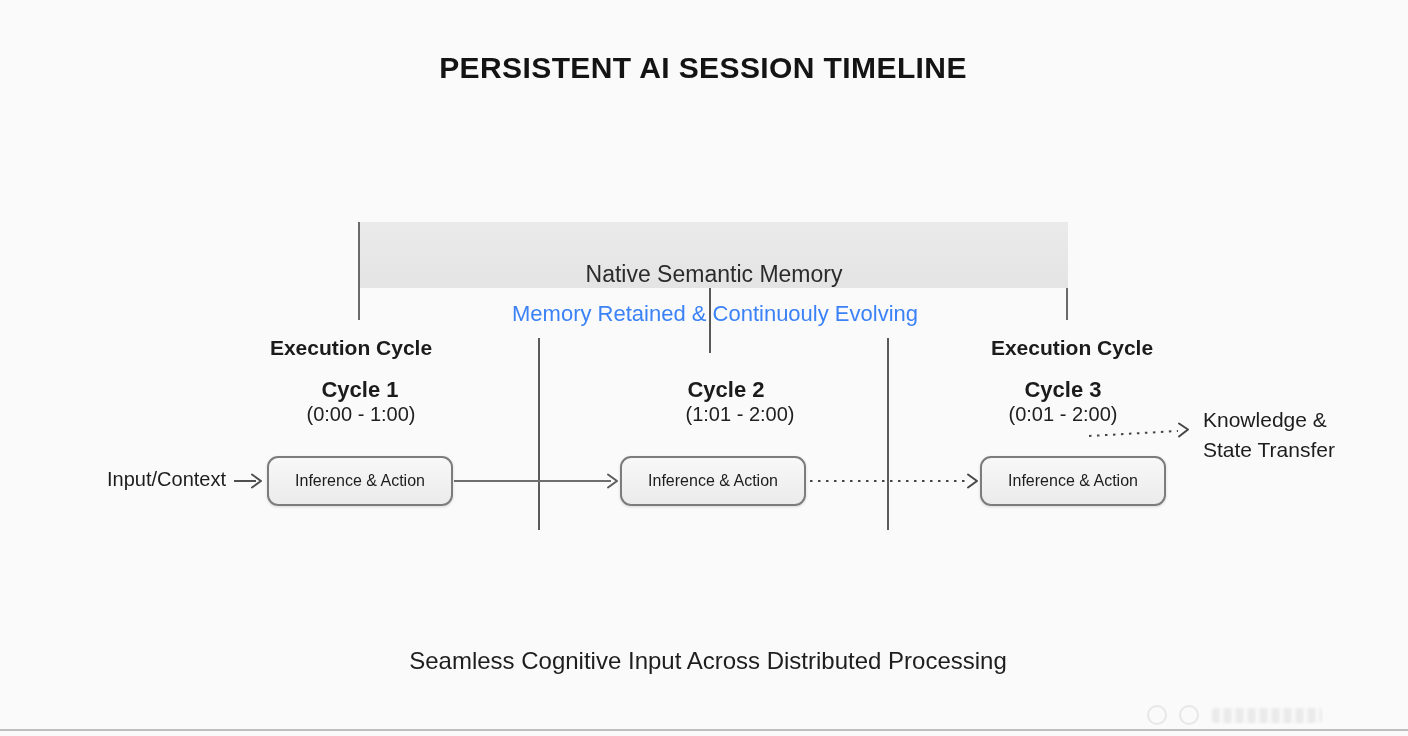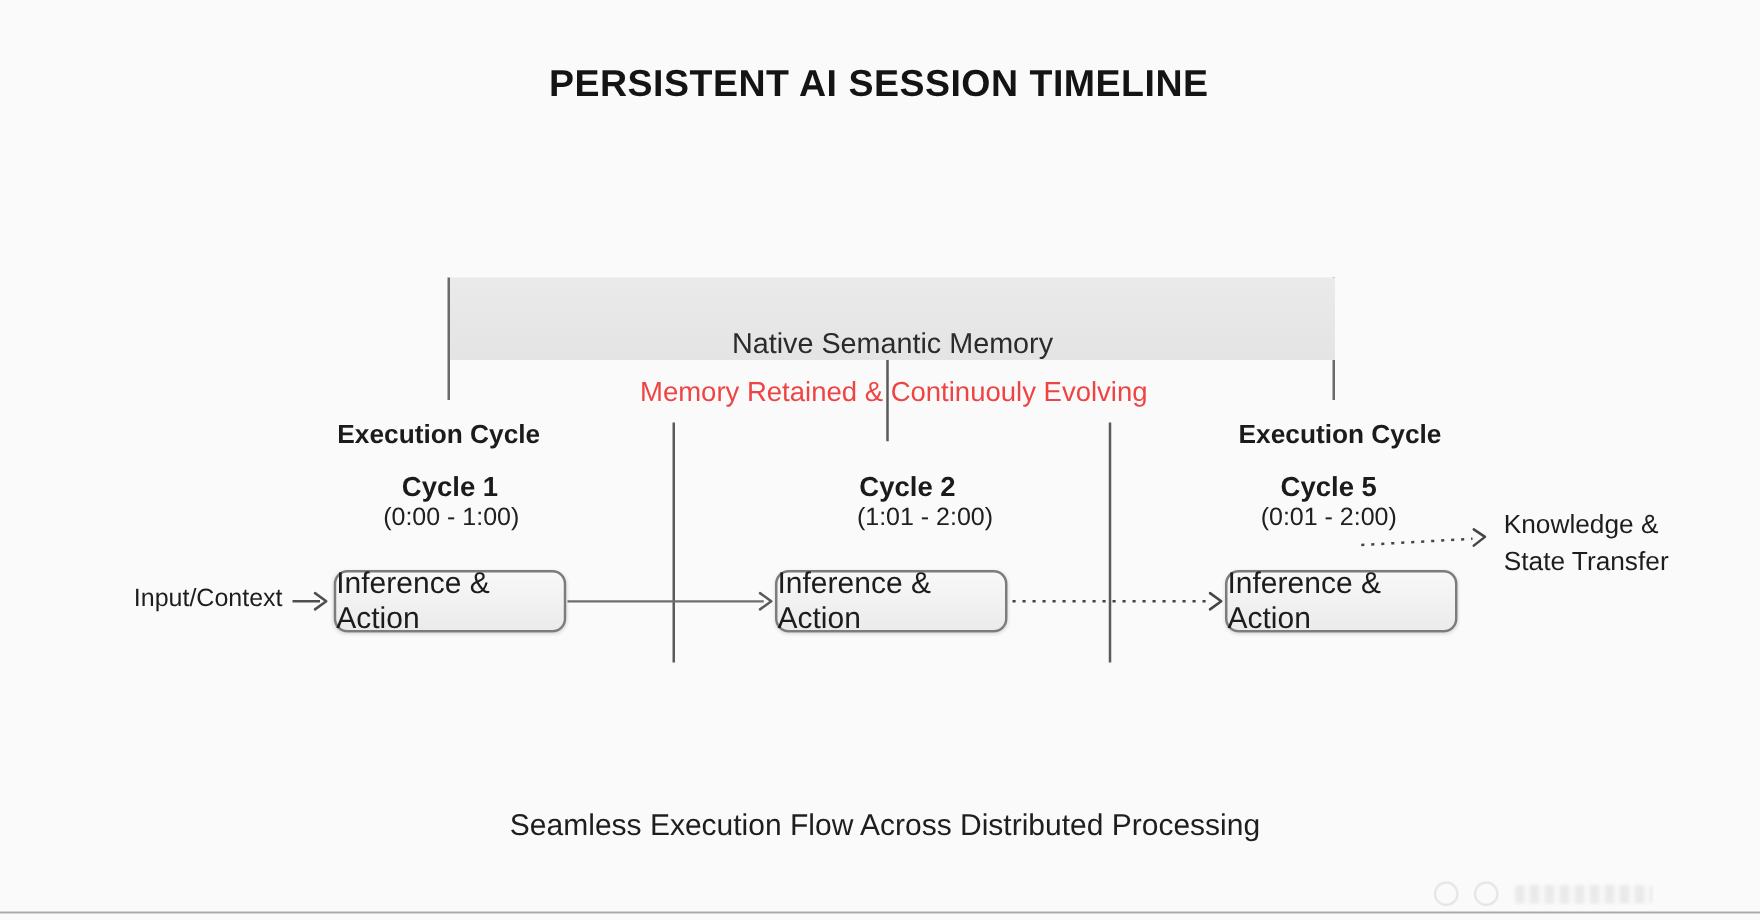--- a/index.html
+++ b/index.html
@@ -11,36 +11,36 @@
   .page-title{
     left:703px;top:51px;transform:translateX(-50%);
     font-size:30px;font-weight:bold;letter-spacing:.4px;color:#141414;
   }
   .membar{
     left:360px;top:222px;width:708px;height:66px;
     background:linear-gradient(180deg,#eaeaea 0%,#e4e4e4 100%);
     display:flex;align-items:flex-end;justify-content:center;
     font-size:23px;color:#2b2b2b;position:absolute;
   }
-  .memnote{left:715px;top:301px;transform:translateX(-50%);font-size:22px;color:#ef4444;}
+  .memnote{left:715px;top:301px;transform:translateX(-50%);font-size:22px;color:#3b82f6;}
   .exec-header{font-size:21px;font-weight:bold;transform:translateX(-50%);top:336px;}
   .exec-header.c1{left:351px;}
   .exec-header.c3{left:1072px;}
   .cycle-name{font-size:22px;font-weight:bold;transform:translateX(-50%);top:377px;}
   .cycle-range{font-size:20px;transform:translateX(-50%);top:403px;color:#202020;}
   .cn1{left:360px;} .cr1{left:361px;}
   .cn2{left:726px;} .cr2{left:740px;}
   .cn3{left:1063px;} .cr3{left:1063px;text-align:right;}
   .infbox{
     position:absolute;top:456px;width:186px;height:50px;box-sizing:border-box;
     border:2px solid #7c7c7c;border-radius:11px;
     background:linear-gradient(180deg,#f8f8f8 0%,#ebebeb 100%);
     box-shadow:0 1px 3px rgba(0,0,0,.14);
     display:flex;align-items:center;justify-content:center;
-    font-size:24px;color:#1c1c1c;
+    font-size:16px;color:#1c1c1c;
   }
   #box1{left:267px;} #box2{left:620px;} #box3{left:980px;}
   .input-label{left:88px;top:468px;width:138px;text-align:right;font-size:20px;color:#1d1d1d;}
   .transfer-label{left:1203px;top:405px;font-size:21px;line-height:30px;color:#1d1d1d;white-space:nowrap;position:absolute;}
   .caption{left:708px;top:647px;transform:translateX(-50%);font-size:24px;color:#1e1e1e;}
   svg.overlay{position:absolute;left:0;top:0;pointer-events:none;}
   
   .watermark{
     position:absolute;left:1147px;top:702px;width:176px;height:27px;
     overflow:hidden;opacity:.55;
@@ -100,34 +100,34 @@
     <span>Inference &amp; Action</span>
   </div>
 
   <div class="abs cycle-name cn2">Cycle 2</div>
   <div class="abs cycle-range cr2">(1:01 - 2:00)</div>
   <div class="infbox" id="box2">
     <span>Inference &amp; Action</span>
   </div>
 
   <div class="abs exec-header c3">Execution Cycle</div>
-  <div class="abs cycle-name cn3">Cycle 5</div>
+  <div class="abs cycle-name cn3">Cycle 3</div>
   <div class="abs cycle-range cr3">(0:01 - 2:00)</div>
   <div class="infbox" id="box3">
     <span>Inference &amp; Action</span>
   </div>
 
   <div class="abs input-label">Input/Context</div>
 
   <div class="transfer-label">
     <div>Knowledge &amp;</div>
     <div>State Transfer</div>
   </div>
 
-  <div class="abs caption">Seamless Execution Flow Across Distributed Processing</div>
+  <div class="abs caption">Seamless Cognitive Input Across Distributed Processing</div>
 
   <div class="watermark">
     <span class="wm-circle"></span>
     <span class="wm-circle"></span>
     <span class="wm-smudge"></span>
   </div>
 
 </div>
 
 </body></html>

